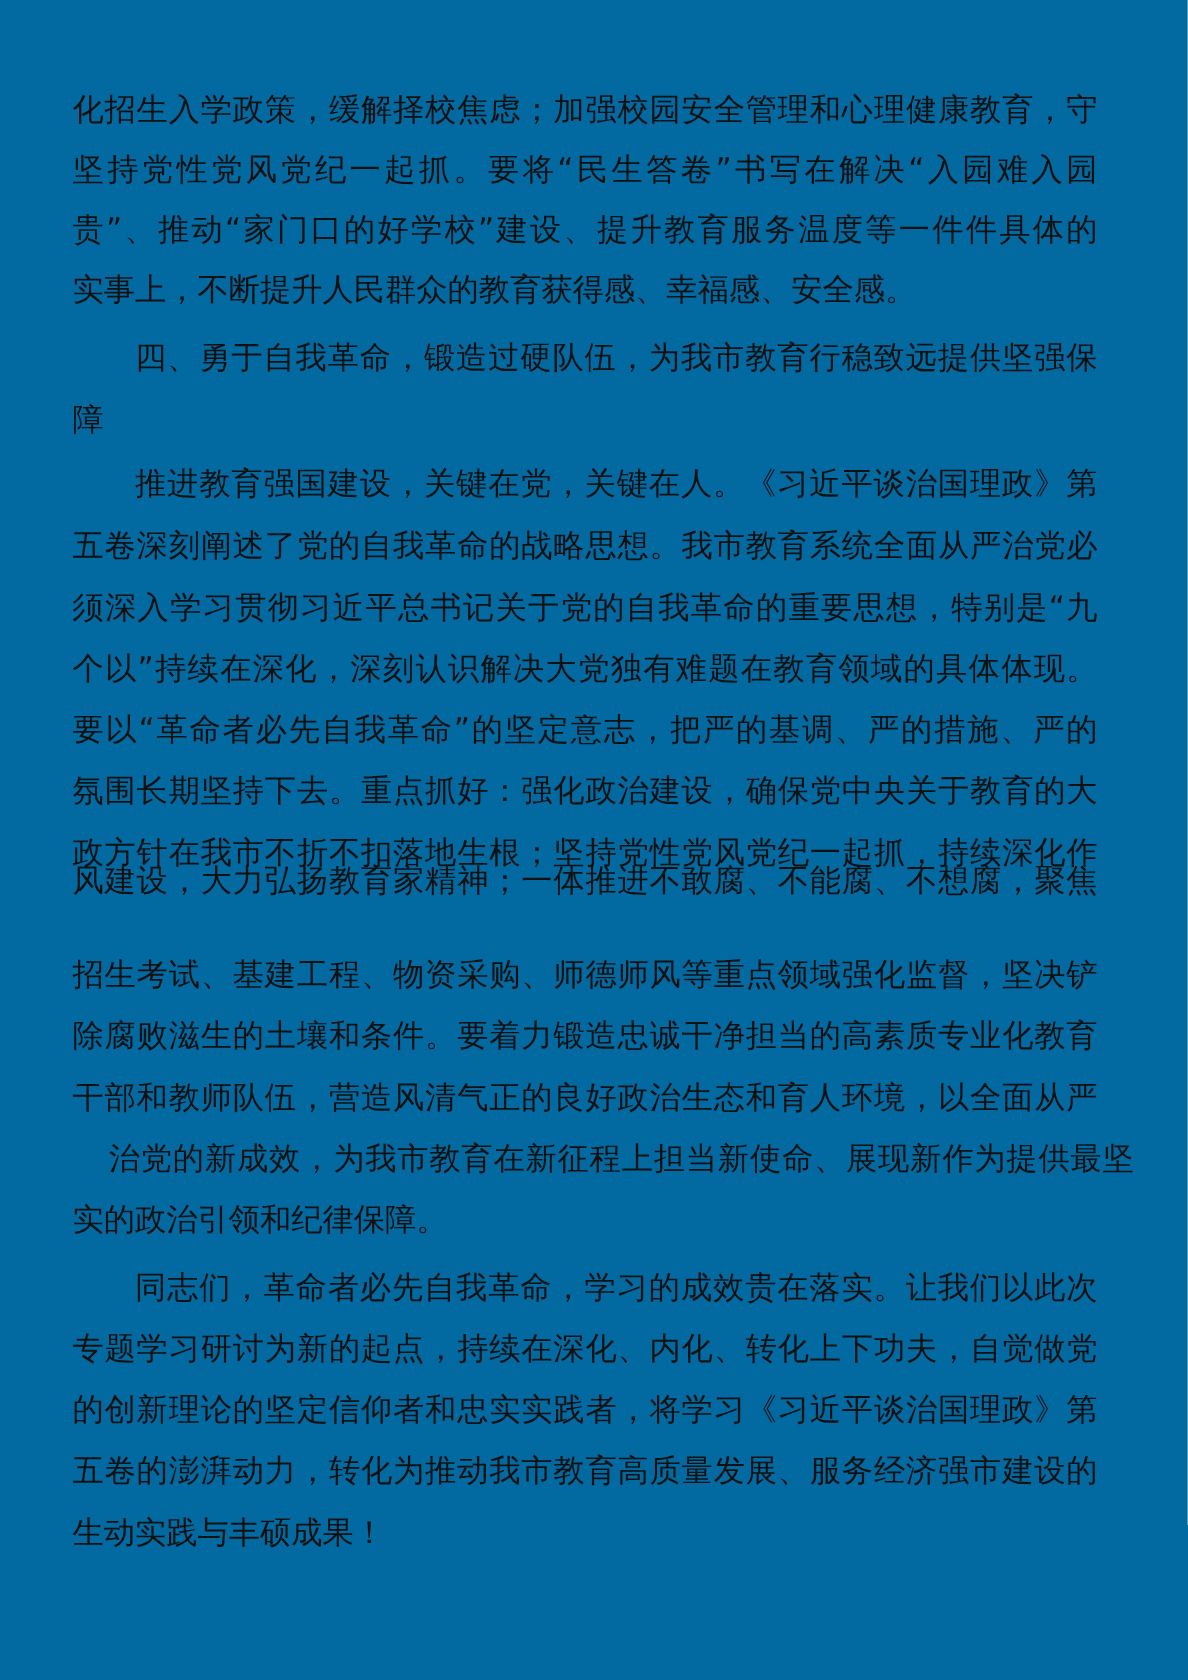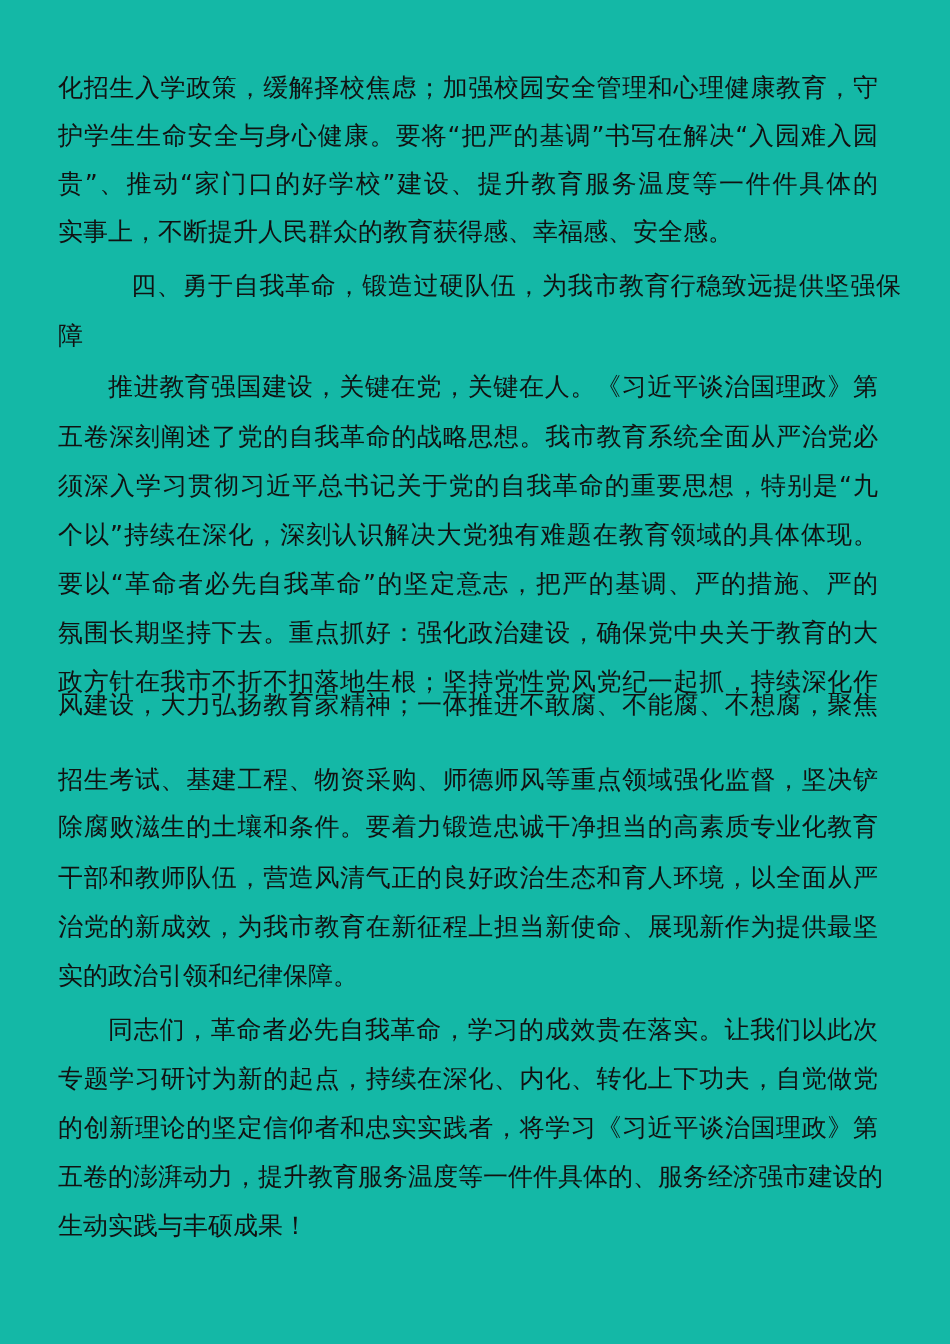--- a/index.html
+++ b/index.html
@@ -1,19 +1,19 @@
 <!DOCTYPE html>
 <html><head>
 <meta charset="utf-8">
 <style>
   html, body { margin: 0; padding: 0; background: #ffffff; }
   body { width: 950px; height: 1344px; position: relative; overflow: hidden; }
   .page {
     position: absolute; left: 0; top: 0; width: 950px; height: 1344px;
-    background: #14b8a6;
+    background: #0369a1;
   }
   .line {
     position: absolute;
     left: 58px;
     width: 820px;
     height: 40px;
     font-family: "DejaVu Sans", sans-serif;
     font-size: 25px;
     line-height: 40px;
     color: #111111;
@@ -25,47 +25,47 @@
   .line.last { text-align-last: left; }
   .line.indent { left: 108px; width: 770px; }
 </style>
 </head>
 <body>
 
 <div class="page">
 
   <div>
     <div class="line" style="top:68px;">化招生入学政策，缓解择校焦虑；加强校园安全管理和心理健康教育，守</div>
-    <div class="line" style="top:116px;">护学生生命安全与身心健康。要将“把严的基调”书写在解决“入园难入园</div>
+    <div class="line" style="top:116px;">坚持党性党风党纪一起抓。要将“民生答卷”书写在解决“入园难入园</div>
     <div class="line" style="top:164px;">贵”、推动“家门口的好学校”建设、提升教育服务温度等一件件具体的</div>
     <div class="line last" style="top:212px;">实事上，不断提升人民群众的教育获得感、幸福感、安全感。</div>
   </div>
 
   <div>
-    <div class="line indent" style="top:266px;margin-left:23px;">四、勇于自我革命，锻造过硬队伍，为我市教育行稳致远提供坚强保</div>
+    <div class="line indent" style="top:266px;">四、勇于自我革命，锻造过硬队伍，为我市教育行稳致远提供坚强保</div>
     <div class="line last" style="top:316px;">障</div>
   </div>
 
   <div>
     <div class="line indent" style="top:367px;">推进教育强国建设，关键在党，关键在人。《习近平谈治国理政》第</div>
     <div class="line" style="top:417px;">五卷深刻阐述了党的自我革命的战略思想。我市教育系统全面从严治党必</div>
     <div class="line" style="top:466px;">须深入学习贯彻习近平总书记关于党的自我革命的重要思想，特别是“九</div>
     <div class="line" style="top:515px;">个以”持续在深化，深刻认识解决大党独有难题在教育领域的具体体现。</div>
     <div class="line" style="top:564px;">要以“革命者必先自我革命”的坚定意志，把严的基调、严的措施、严的</div>
     <div class="line" style="top:613px;">氛围长期坚持下去。重点抓好：强化政治建设，确保党中央关于教育的大</div>
     <div class="line" style="top:662px;">政方针在我市不折不扣落地生根；坚持党性党风党纪一起抓，持续深化作</div>
     <div class="line" style="top:685px;">风建设，大力弘扬教育家精神；一体推进不敢腐、不能腐、不想腐，聚焦</div>
     <div class="line" style="top:760px;">招生考试、基建工程、物资采购、师德师风等重点领域强化监督，坚决铲</div>
-    <div class="line" style="top:809px;font-family:Liberation Mono, monospace;">除腐败滋生的土壤和条件。要着力锻造忠诚干净担当的高素质专业化教育</div>
+    <div class="line" style="top:809px;">除腐败滋生的土壤和条件。要着力锻造忠诚干净担当的高素质专业化教育</div>
     <div class="line" style="top:858px;">干部和教师队伍，营造风清气正的良好政治生态和育人环境，以全面从严</div>
-    <div class="line" style="top:907px;">治党的新成效，为我市教育在新征程上担当新使命、展现新作为提供最坚</div>
+    <div class="line" style="top:907px;margin-left:29px;">治党的新成效，为我市教育在新征程上担当新使命、展现新作为提供最坚</div>
     <div class="line last" style="top:956px;">实的政治引领和纪律保障。</div>
   </div>
 
   <div>
     <div class="line indent" style="top:1010px;">同志们，革命者必先自我革命，学习的成效贵在落实。让我们以此次</div>
     <div class="line" style="top:1059px;">专题学习研讨为新的起点，持续在深化、内化、转化上下功夫，自觉做党</div>
     <div class="line" style="top:1108px;">的创新理论的坚定信仰者和忠实实践者，将学习《习近平谈治国理政》第</div>
-    <div class="line" style="top:1157px;">五卷的澎湃动力，提升教育服务温度等一件件具体的、服务经济强市建设的</div>
+    <div class="line" style="top:1157px;">五卷的澎湃动力，转化为推动我市教育高质量发展、服务经济强市建设的</div>
     <div class="line last" style="top:1206px;">生动实践与丰硕成果！</div>
   </div>
 
 </div>
 
 </body></html>

